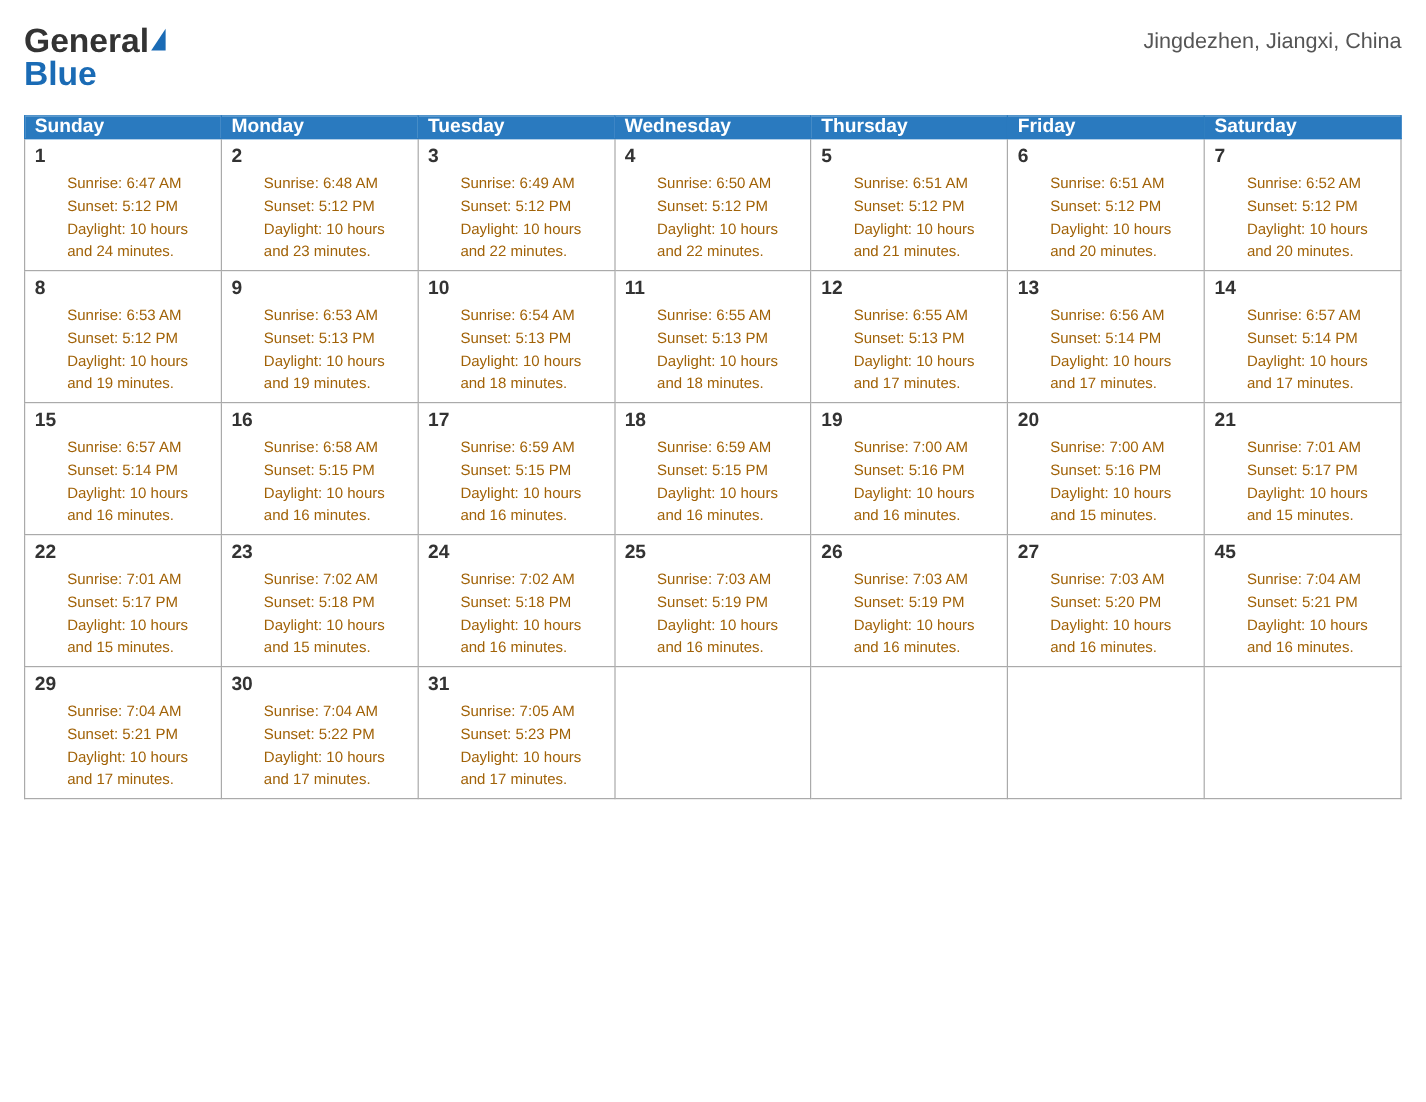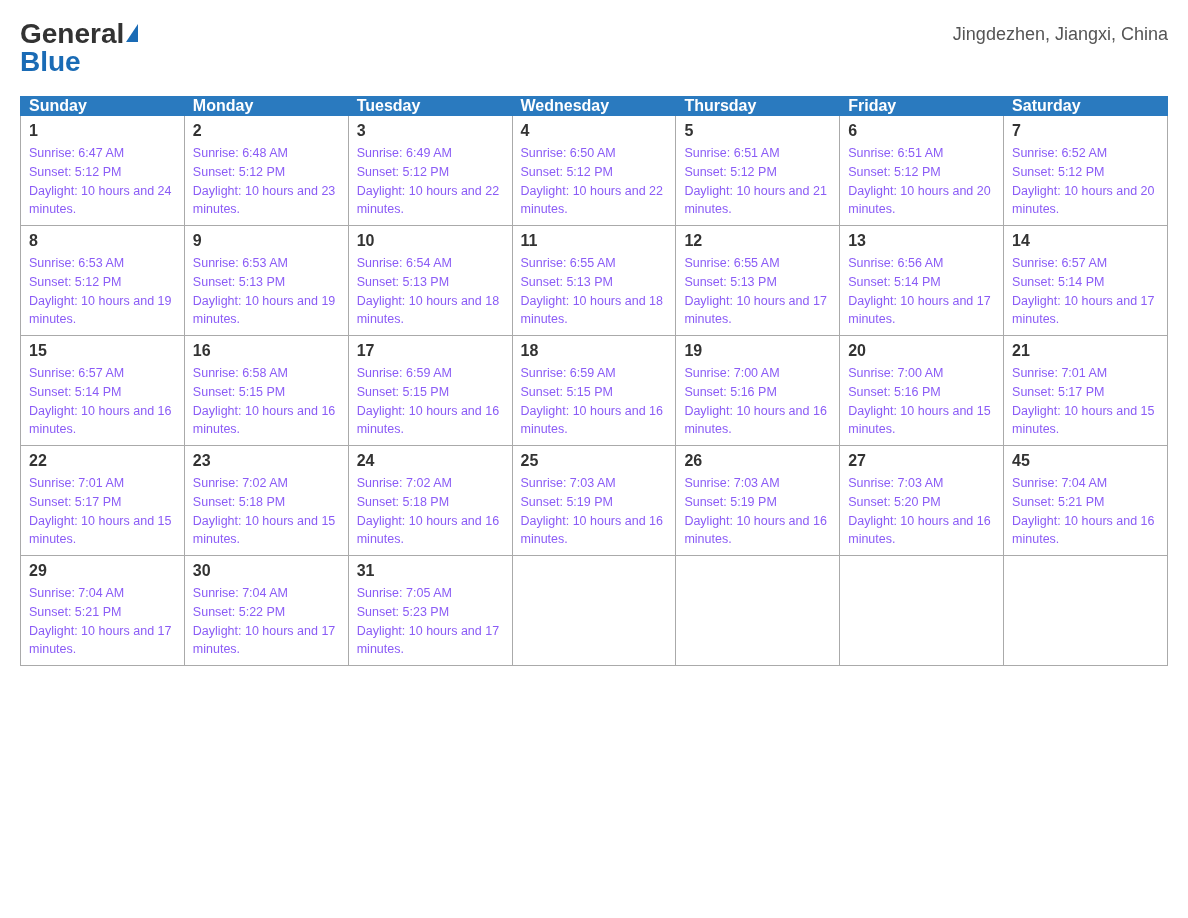--- a/index.html
+++ b/index.html
@@ -77,21 +77,22 @@
     }
     .day-num {
       font-size: 16px;
       font-weight: bold;
       margin-bottom: 4px;
       display: block;
     }
     .day-info {
       font-size: 12.5px;
       line-height: 1.5;
-      color: #8b5cf6;
+      color: #a16207;
+      margin-left: 27px;
     }
     tbody tr td:first-child {
       border-left: 1px solid #aaa;
     }
     .empty-cell {
       background: #fff;
     }
   </style>
 </head>
 <body>

